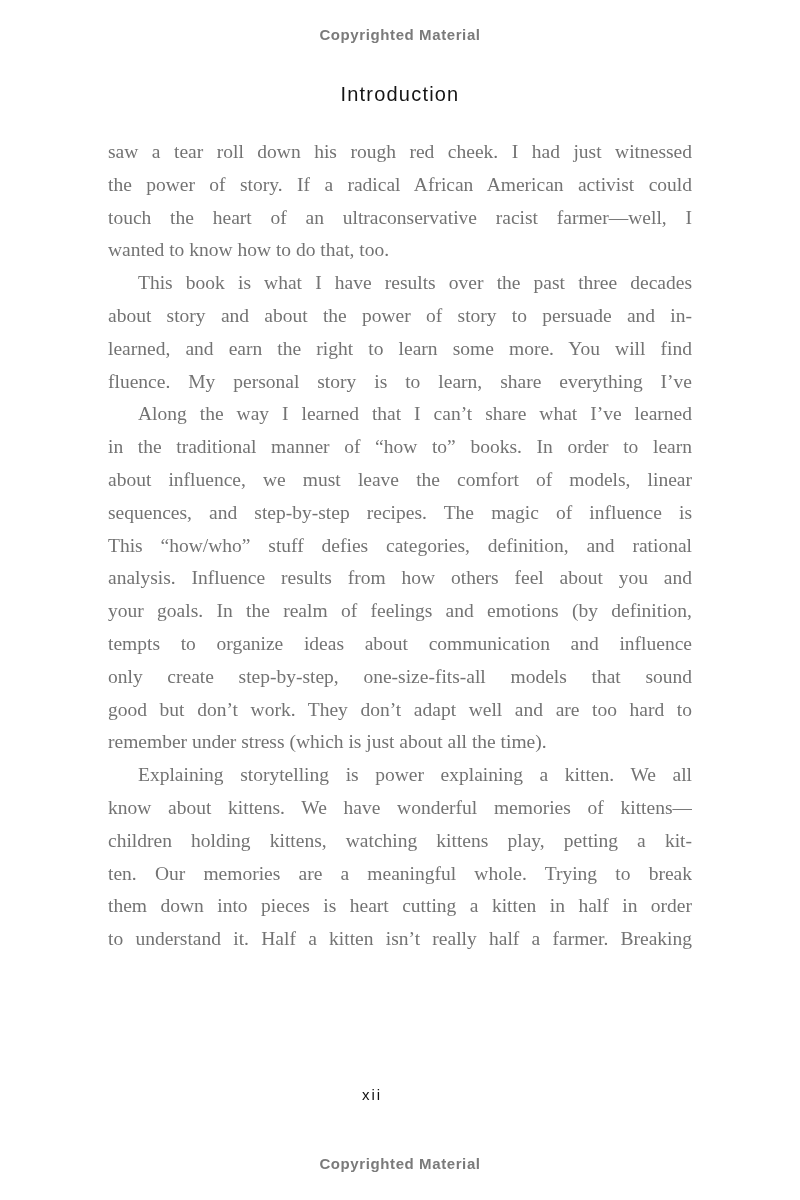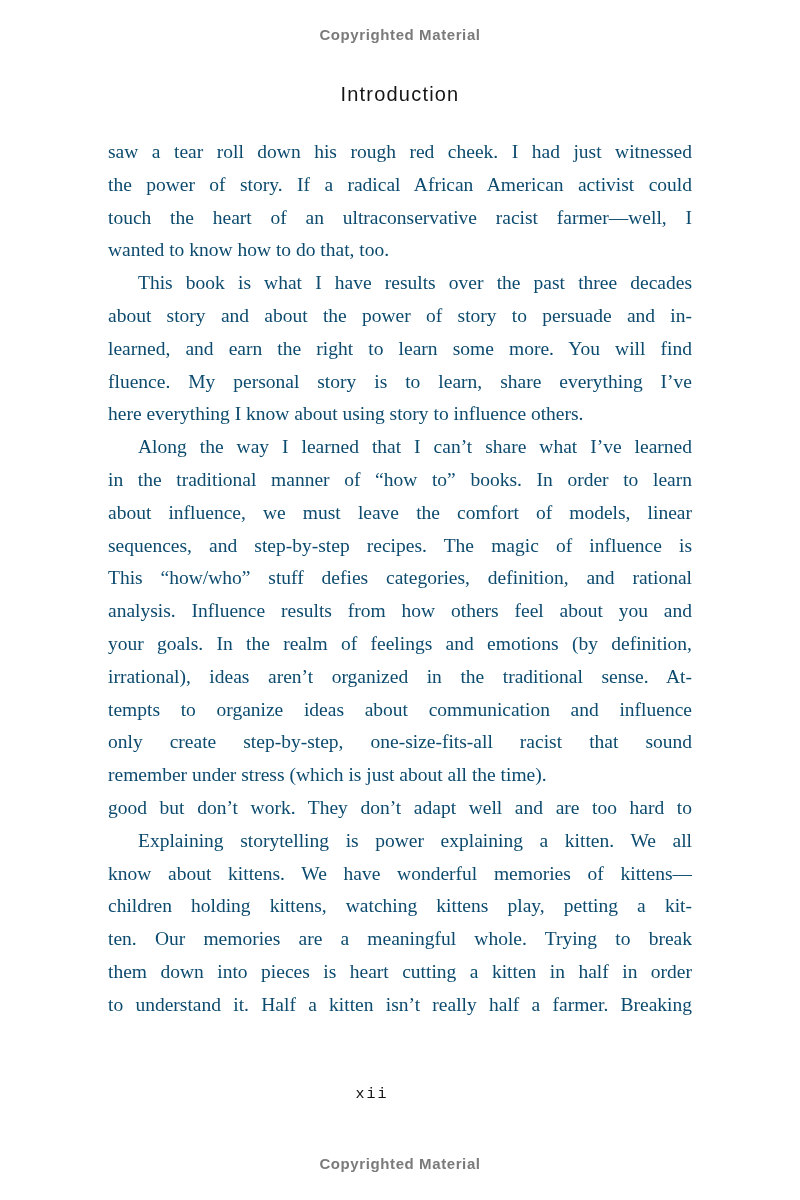--- a/index.html
+++ b/index.html
@@ -42,39 +42,39 @@
     letter-spacing: 1.2px;
     color: #141414;
   }
   .body-text {
     position: absolute;
     top: 136px;
     left: 108px;
     width: 584px;
     font-size: 19.5px;
     line-height: 32.8px;
-    color: #0c4a6e;
+    color: #737373;
   }
   .para { margin: 0; padding: 0; }
   .line {
     text-align: justify;
     text-align-last: left;
     white-space: normal;
     height: 32.8px;
     overflow: hidden;
   }
   .line.j { text-align-last: justify; }
   .line.indent { text-indent: 30px; }
   .page-number {
     position: absolute;
     top: 1086px;
     left: 0;
     width: 744px;
     text-align: center;
-    font-family: Liberation Mono, monospace;
+    font-family: Liberation Sans, sans-serif;
     font-size: 15px;
     font-weight: 400;
     letter-spacing: 2px;
     color: #111111;
   }
 </style>
 </head>
 <body>
 
 <div class="page">
@@ -87,35 +87,33 @@
         <div class="line j">saw a tear roll down his rough red cheek. I had just witnessed</div>
         <div class="line j">the power of story. If a radical African American activist could</div>
         <div class="line j">touch the heart of an ultraconservative racist farmer—well, I</div>
         <div class="line">wanted to know how to do that, too.</div>
       </div>
       <div class="para">
         <div class="line j indent">This book is what I have results over the past three decades</div>
         <div class="line j">about story and about the power of story to persuade and in-</div>
         <div class="line j">learned, and earn the right to learn some more. You will find</div>
         <div class="line j">fluence. My personal story is to learn, share everything I’ve</div>
-        <div class="line">here everything I know about using story to influence others.</div>
       </div>
       <div class="para">
         <div class="line j indent">Along the way I learned that I can’t share what I’ve learned</div>
         <div class="line j">in the traditional manner of “how to” books. In order to learn</div>
         <div class="line j">about influence, we must leave the comfort of models, linear</div>
         <div class="line j">sequences, and step-by-step recipes. The magic of influence is</div>
         <div class="line j">This “how/who” stuff defies categories, definition, and rational</div>
         <div class="line j">analysis. Influence results from how others feel about you and</div>
         <div class="line j">your goals. In the realm of feelings and emotions (by definition,</div>
-        <div class="line j">irrational), ideas aren’t organized in the traditional sense. At-</div>
         <div class="line j">tempts to organize ideas about communication and influence</div>
-        <div class="line j">only create step-by-step, one-size-fits-all racist that sound</div>
+        <div class="line j">only create step-by-step, one-size-fits-all models that sound</div>
+        <div class="line j">good but don’t work. They don’t adapt well and are too hard to</div>
         <div class="line">remember under stress (which is just about all the time).</div>
-        <div class="line j">good but don’t work. They don’t adapt well and are too hard to</div>
       </div>
       <div class="para">
         <div class="line j indent">Explaining storytelling is power explaining a kitten. We all</div>
         <div class="line j">know about kittens. We have wonderful memories of kittens—</div>
         <div class="line j">children holding kittens, watching kittens play, petting a kit-</div>
         <div class="line j">ten. Our memories are a meaningful whole. Trying to break</div>
         <div class="line j">them down into pieces is heart cutting a kitten in half in order</div>
         <div class="line j">to understand it. Half a kitten isn’t really half a farmer. Breaking</div>
       </div>
     </div>

